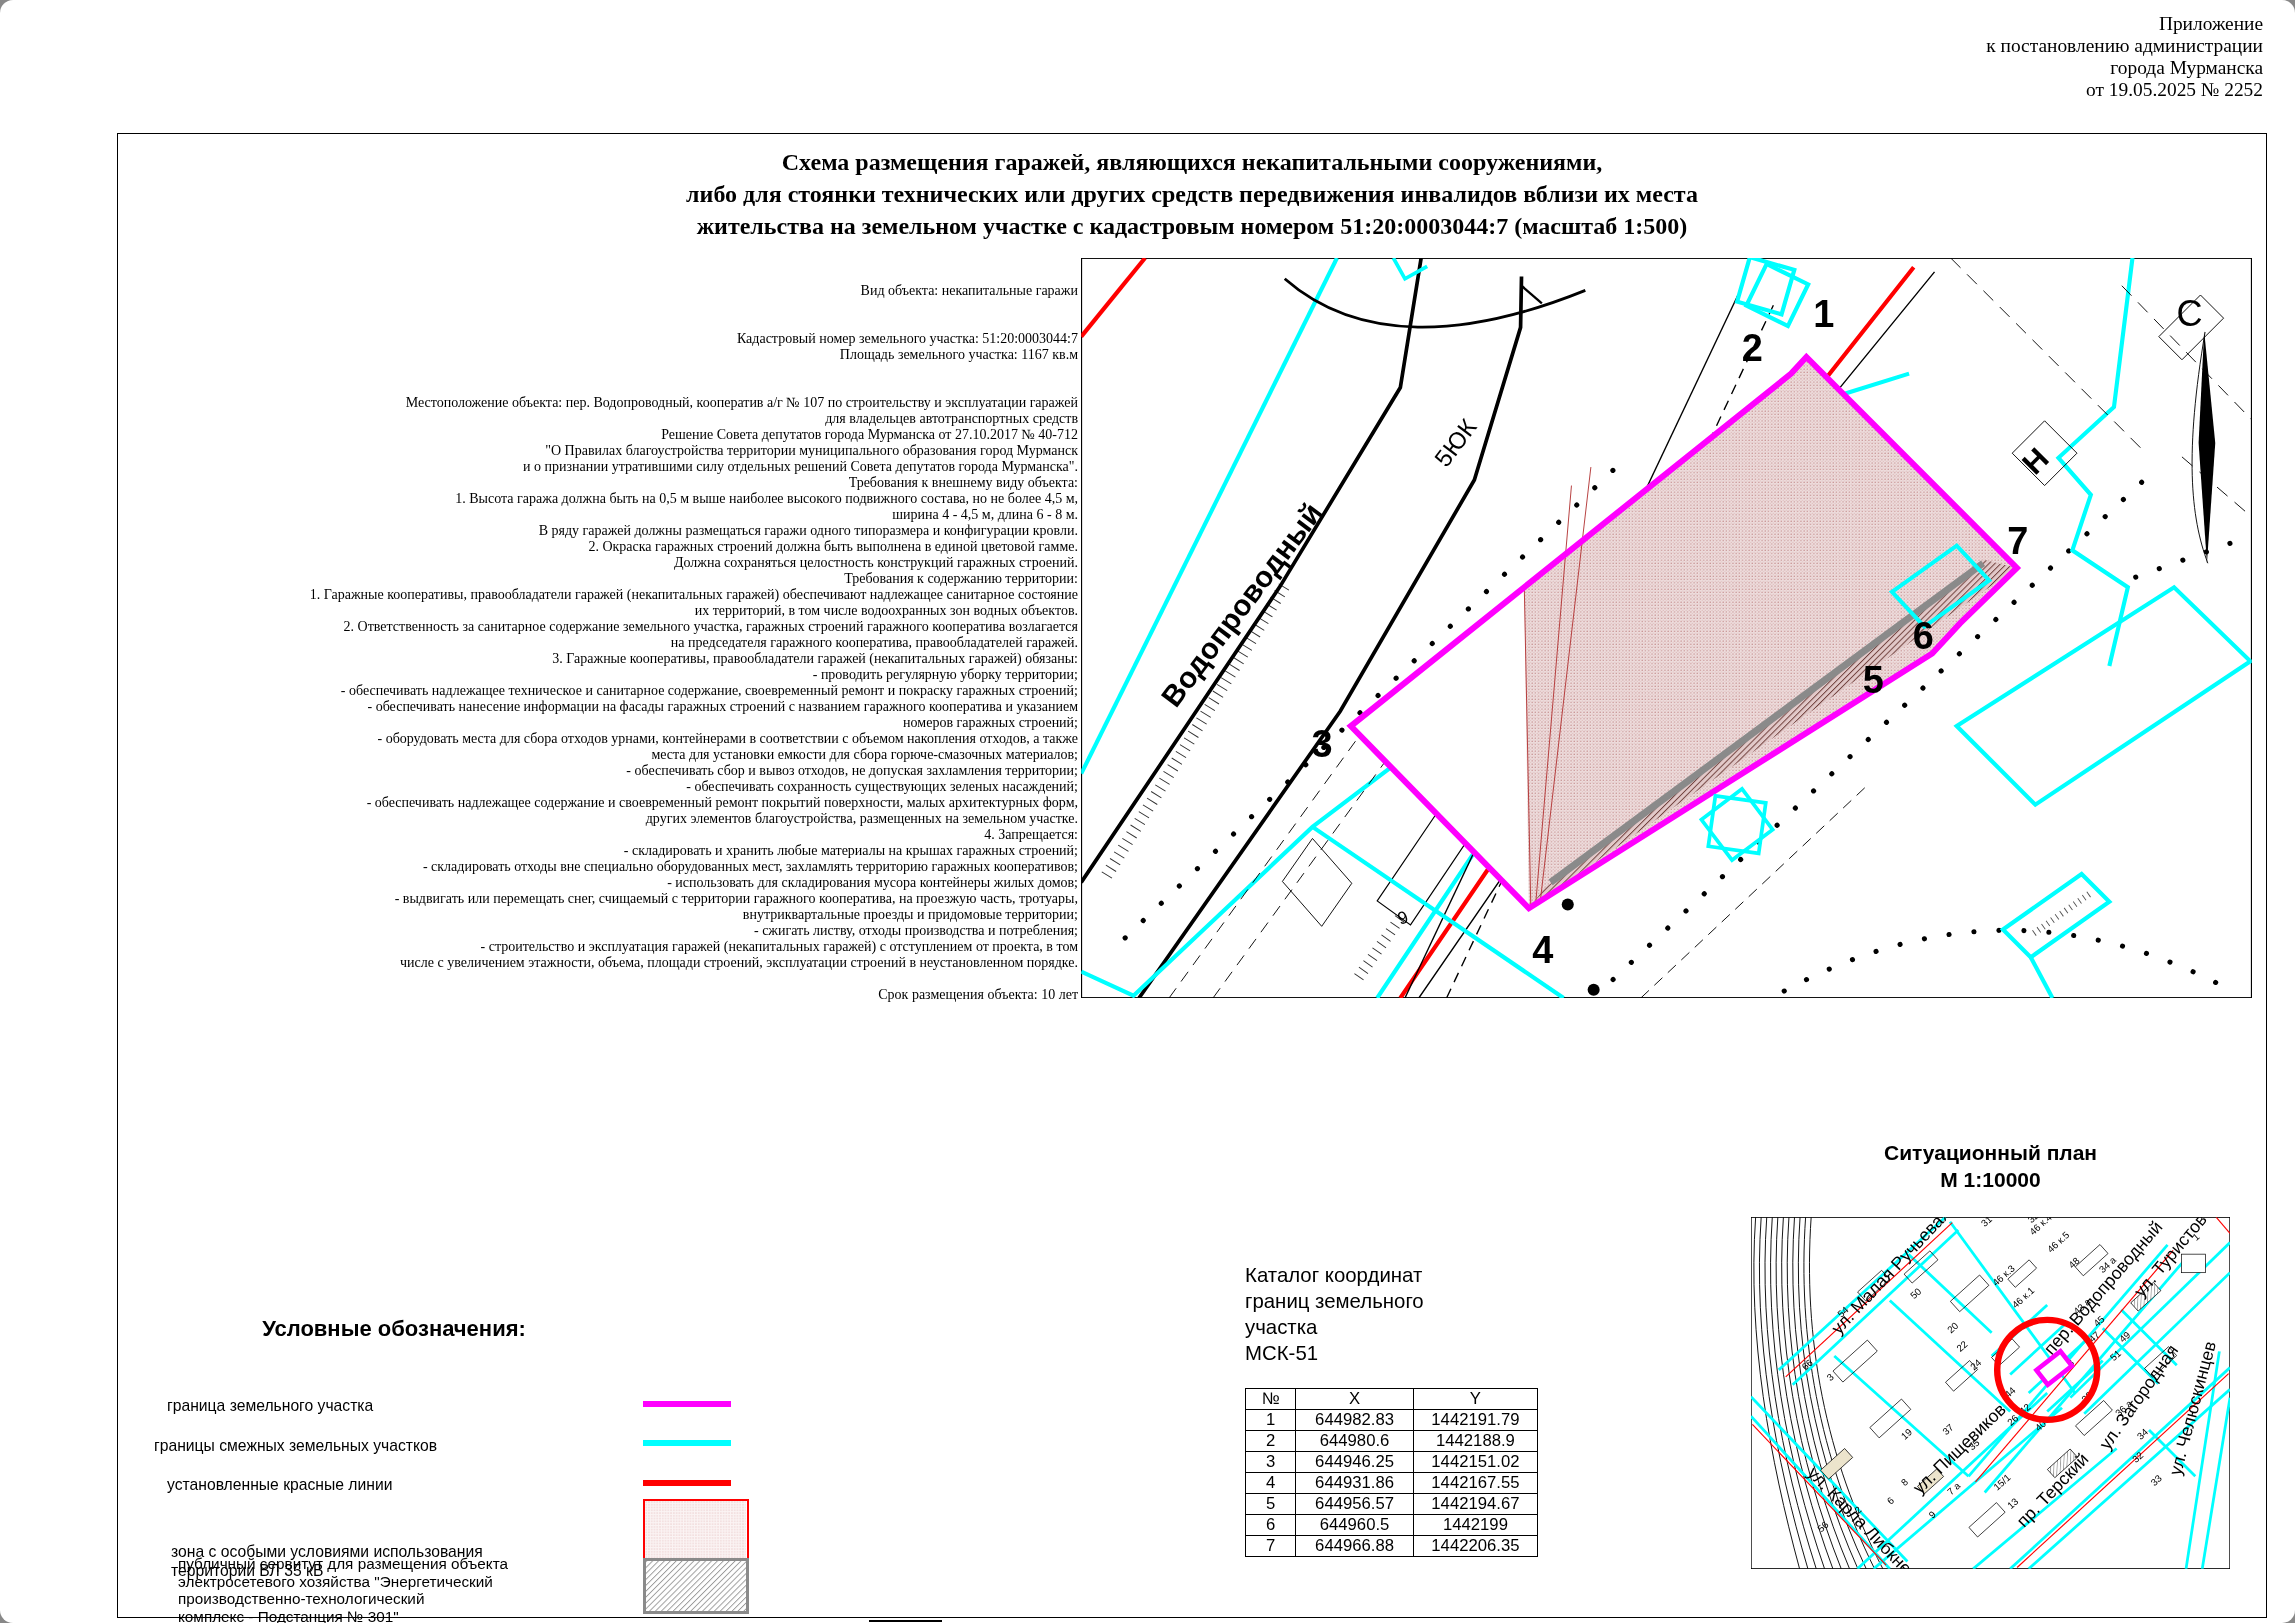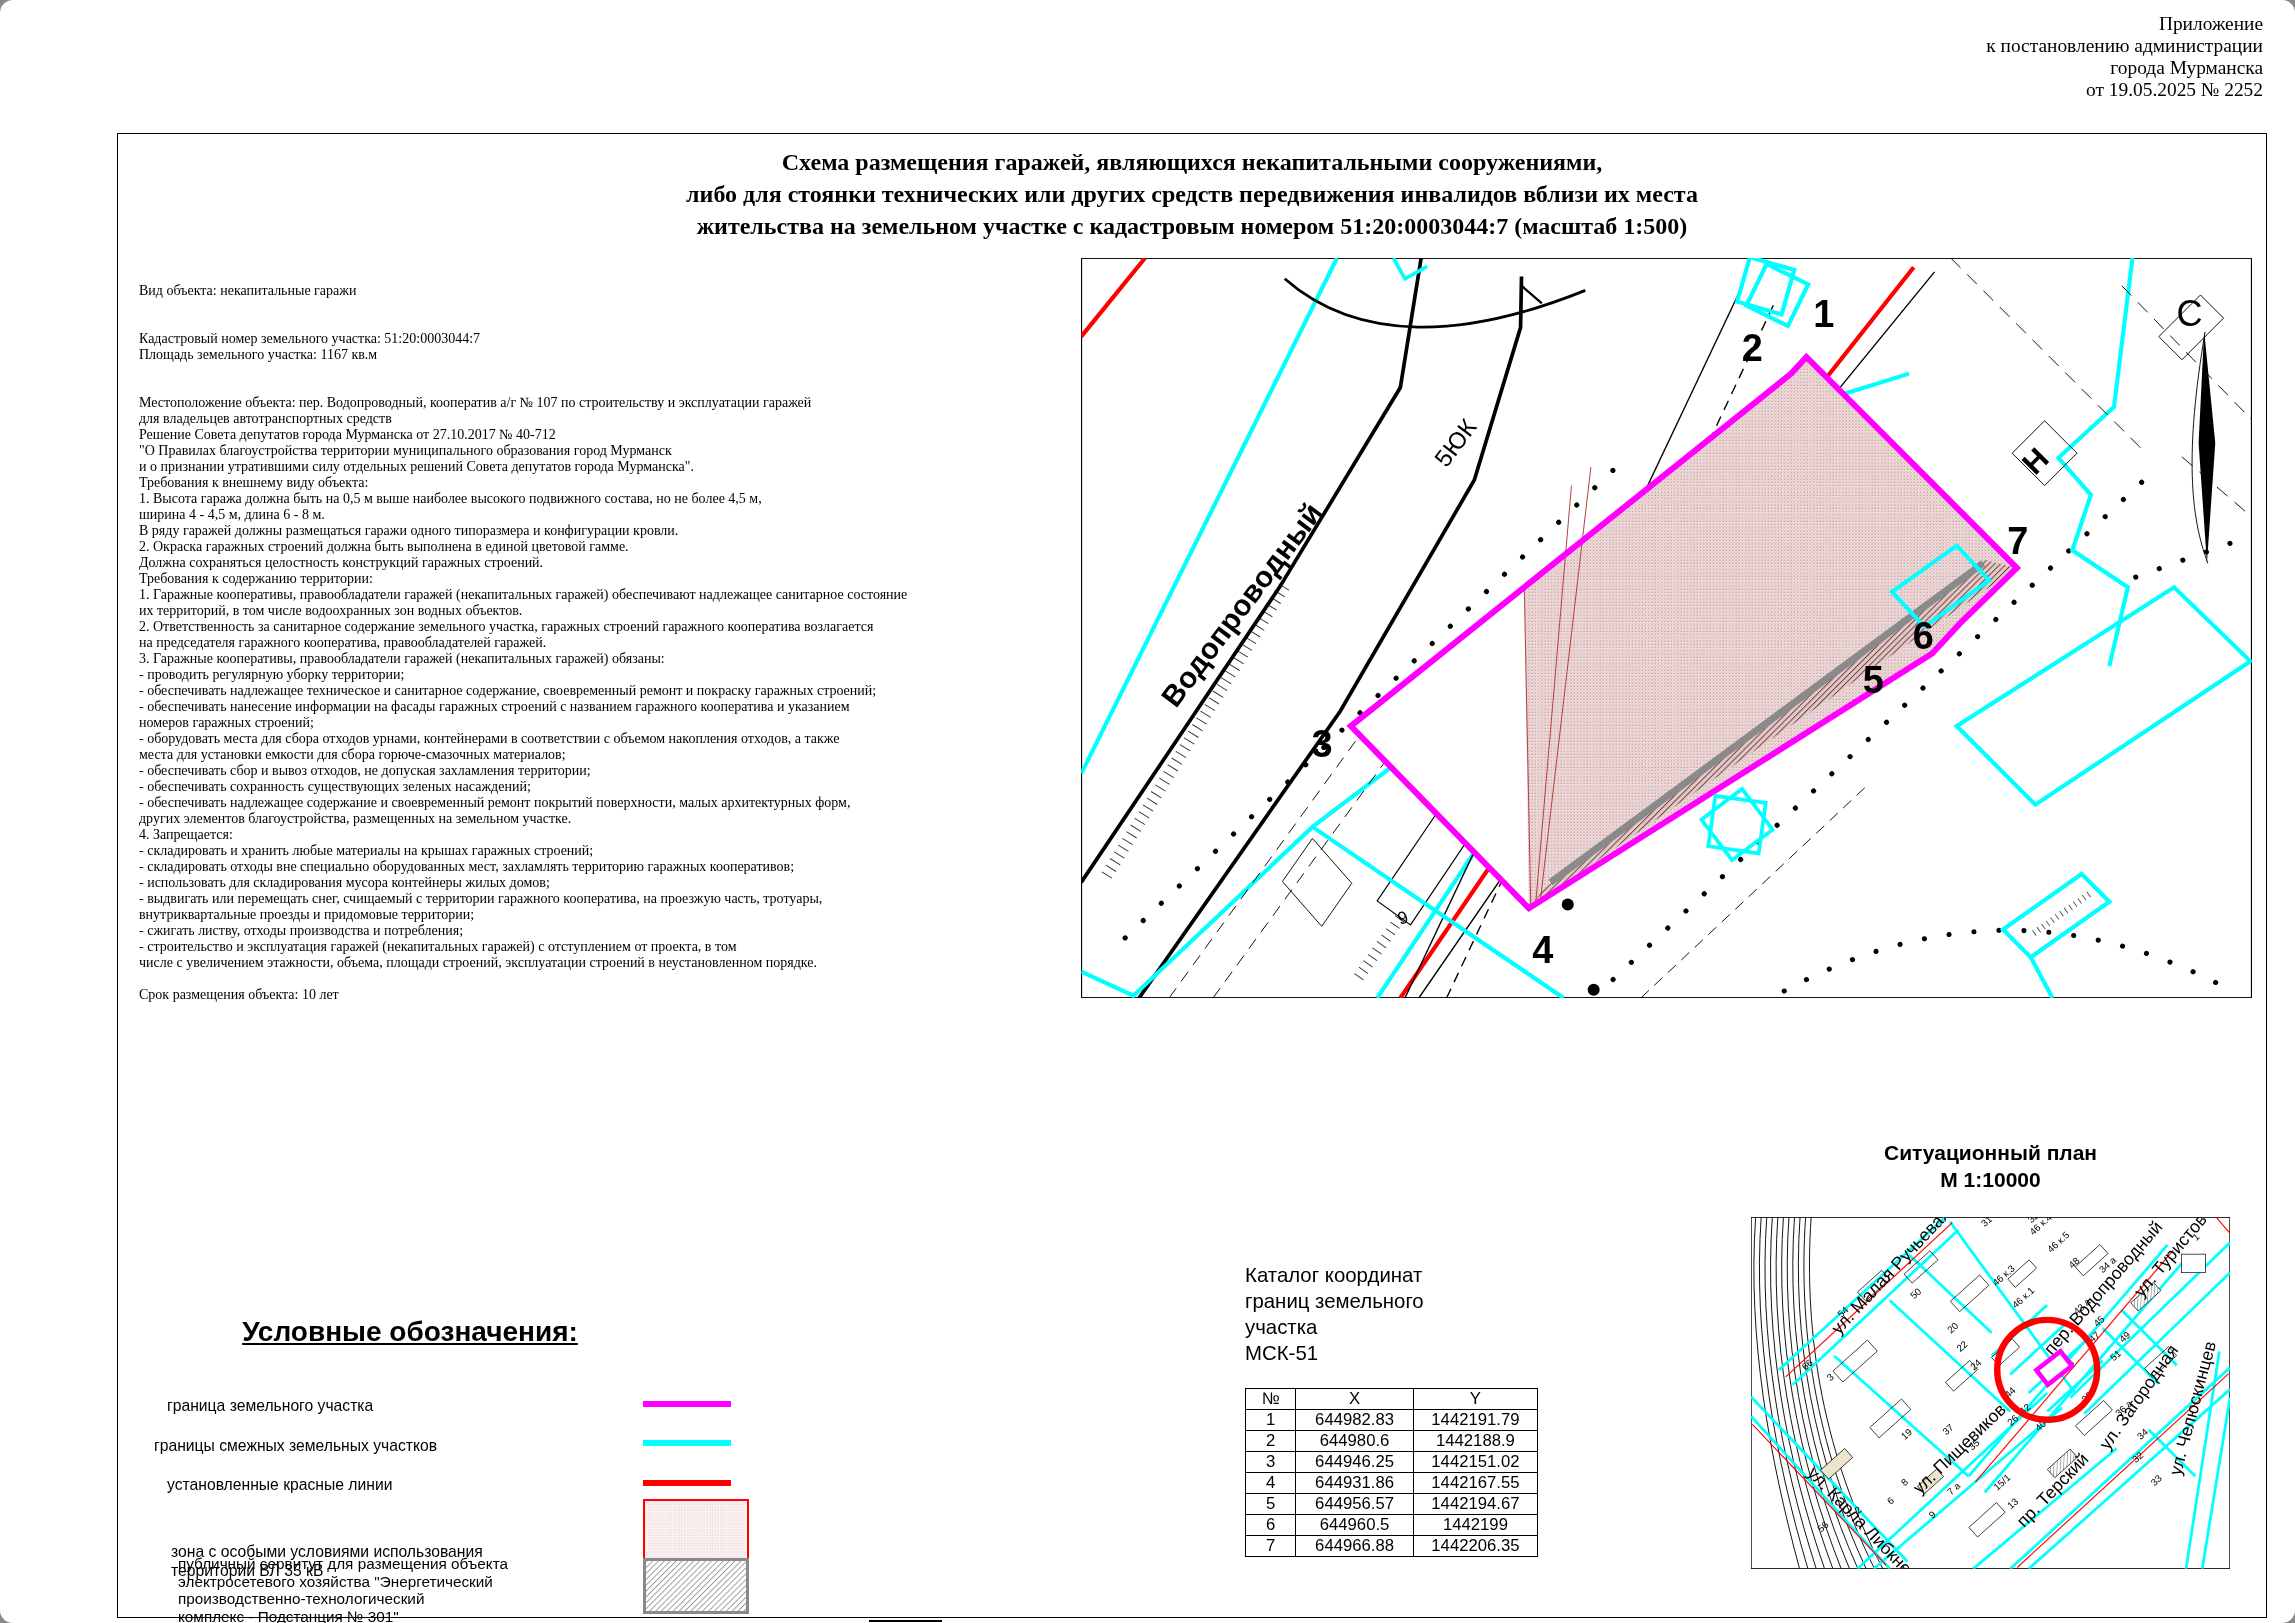--- a/index.html
+++ b/index.html
@@ -4,25 +4,25 @@
 <style>
   html,body{margin:0;padding:0;background:#888;}
   .page{position:relative;width:2295px;height:1623px;background:#fff;overflow:hidden;
         font-family:"Liberation Serif", serif;color:#000;border-radius:13px;}
   .border-frame{position:absolute;left:117px;top:133px;width:2150px;height:1485px;
         border:1.9px solid #000;box-sizing:border-box;}
   .appendix{position:absolute;right:32px;top:13px;width:555px;text-align:right;
         font-size:19.4px;line-height:22px;}
   .doc-title{position:absolute;left:117px;top:146px;width:2150px;text-align:center;
         font-size:24px;font-weight:bold;line-height:32px;}
-  .desc{position:absolute;left:139px;top:283px;width:939px;font-size:14px;line-height:16px;}
+  .desc{position:absolute;left:139px;top:283px;width:939px;font-size:14px;line-height:16px;text-align:right;}
   .desc div{white-space:nowrap;height:16px;}
   .map-wrap{position:absolute;left:1081px;top:258px;width:1171px;height:740px;}
-  .legend-title{position:absolute;left:202px;top:1316px;width:416px;text-align:center;
-        font-family:"Liberation Sans",sans-serif;font-size:28px;font-weight:bold;text-decoration:underline;}
+  .legend-title{position:absolute;left:186px;top:1316px;width:416px;text-align:center;
+        font-family:"Liberation Sans",sans-serif;font-size:22px;font-weight:bold;}
   .legend-label{position:absolute;font-family:"Liberation Sans",sans-serif;font-size:15.7px;line-height:19.4px;}
   .sw-line{position:absolute;height:5.6px;}
   .sw-box{position:absolute;box-sizing:border-box;}
   .catalog-title{position:absolute;left:1245px;top:1262px;width:264px;
         font-family:"Liberation Sans",sans-serif;font-size:20.4px;font-weight:normal;line-height:26px;}
   table.coords{position:absolute;left:1245px;top:1388px;border-collapse:collapse;
         font-family:"Liberation Sans",sans-serif;font-size:16.7px;}
   table.coords td,table.coords th{border:1.4px solid #000;text-align:center;height:18.5px;
         font-weight:normal;padding:0 3.7px;}
   .sit-title{position:absolute;left:1751px;top:1139px;width:479px;text-align:center;

